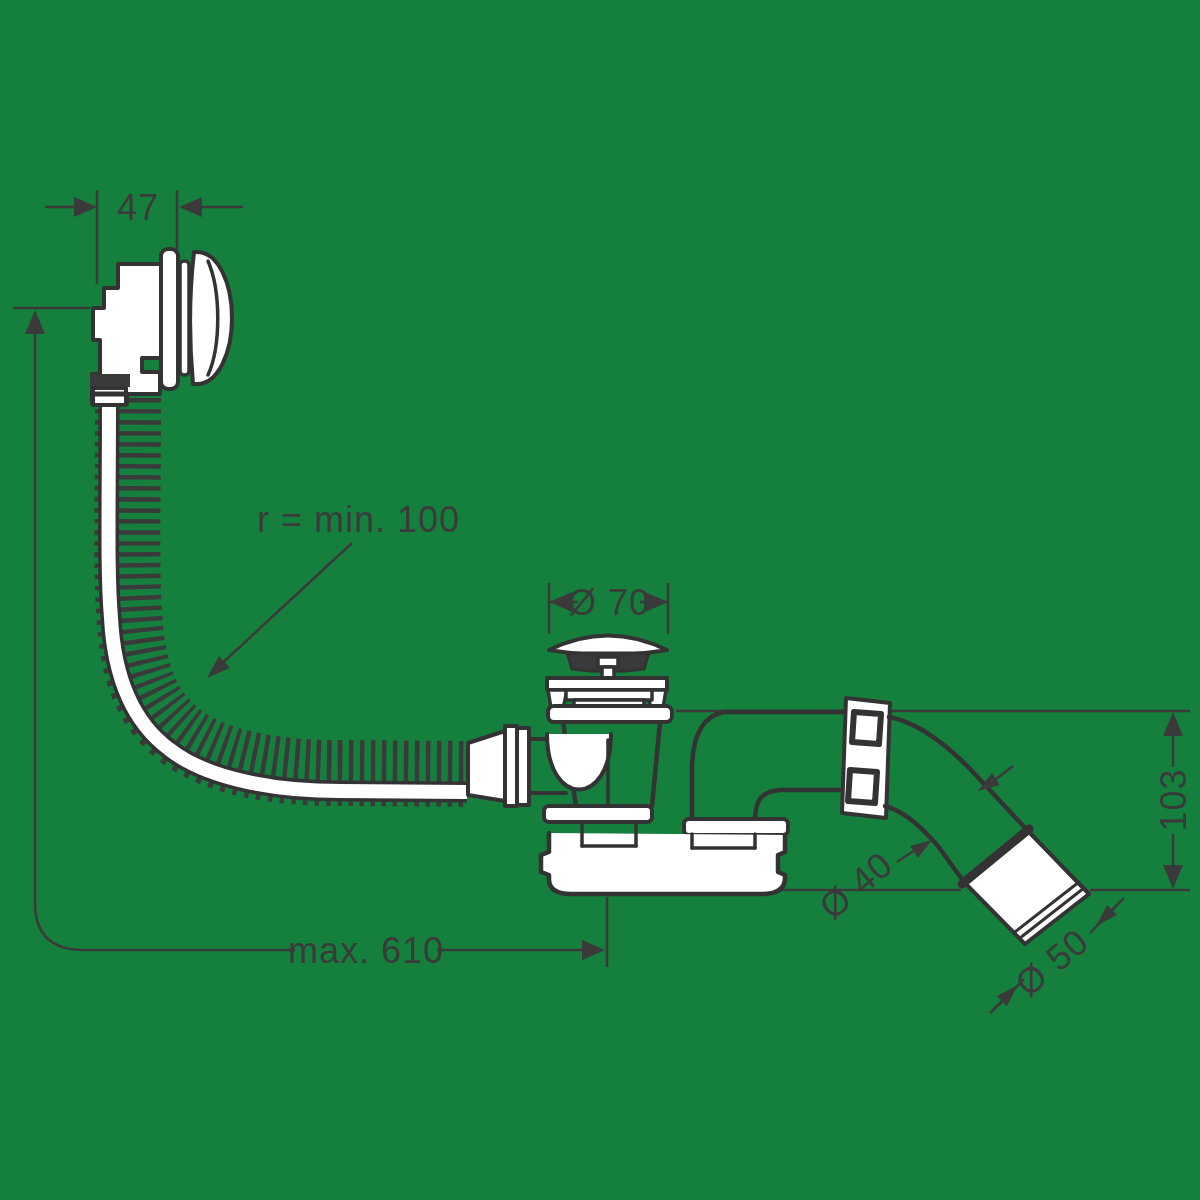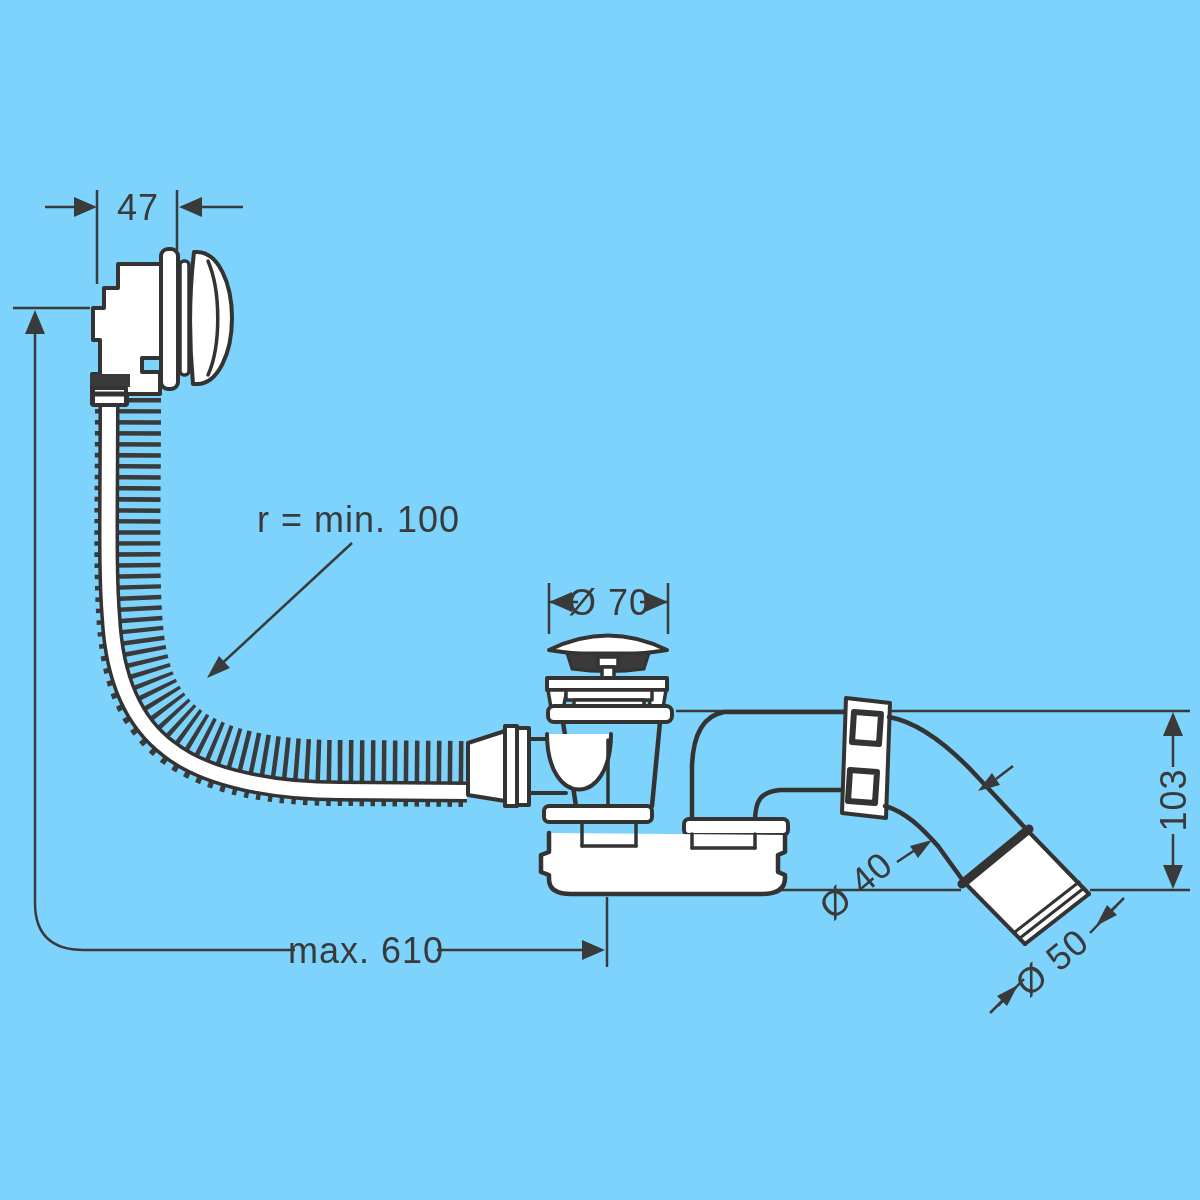--- a/index.html
+++ b/index.html
@@ -1,16 +1,16 @@
 <!DOCTYPE html>
 <html><head>
 <meta charset="utf-8">
 <style>
   html,body{margin:0;padding:0;background:#ffffff;}
-  .stage{position:relative;width:1200px;height:1200px;background:#7dd3fc;overflow:hidden;
+  .stage{position:relative;width:1200px;height:1200px;background:#15803d;overflow:hidden;
          font-family:"Liberation Sans","DejaVu Sans",sans-serif;}
   svg{display:block;}
   .ln{stroke:#333333;fill:none;stroke-width:4;stroke-linejoin:round;stroke-linecap:round;}
   .ln45{stroke:#333333;fill:none;stroke-width:4.5;stroke-linejoin:round;stroke-linecap:round;}
   .ln35{stroke:#333333;fill:none;stroke-width:3.5;stroke-linejoin:round;stroke-linecap:round;}
   .ln3{stroke:#333333;fill:none;stroke-width:3;stroke-linecap:round;}
   .fw{fill:#ffffff;}
   .fd{fill:#3a3a3a;}
   .dim{stroke:#3a3a3a;fill:none;stroke-width:2.5;stroke-linecap:butt;}
   .ah{fill:#3a3a3a;stroke:none;}

